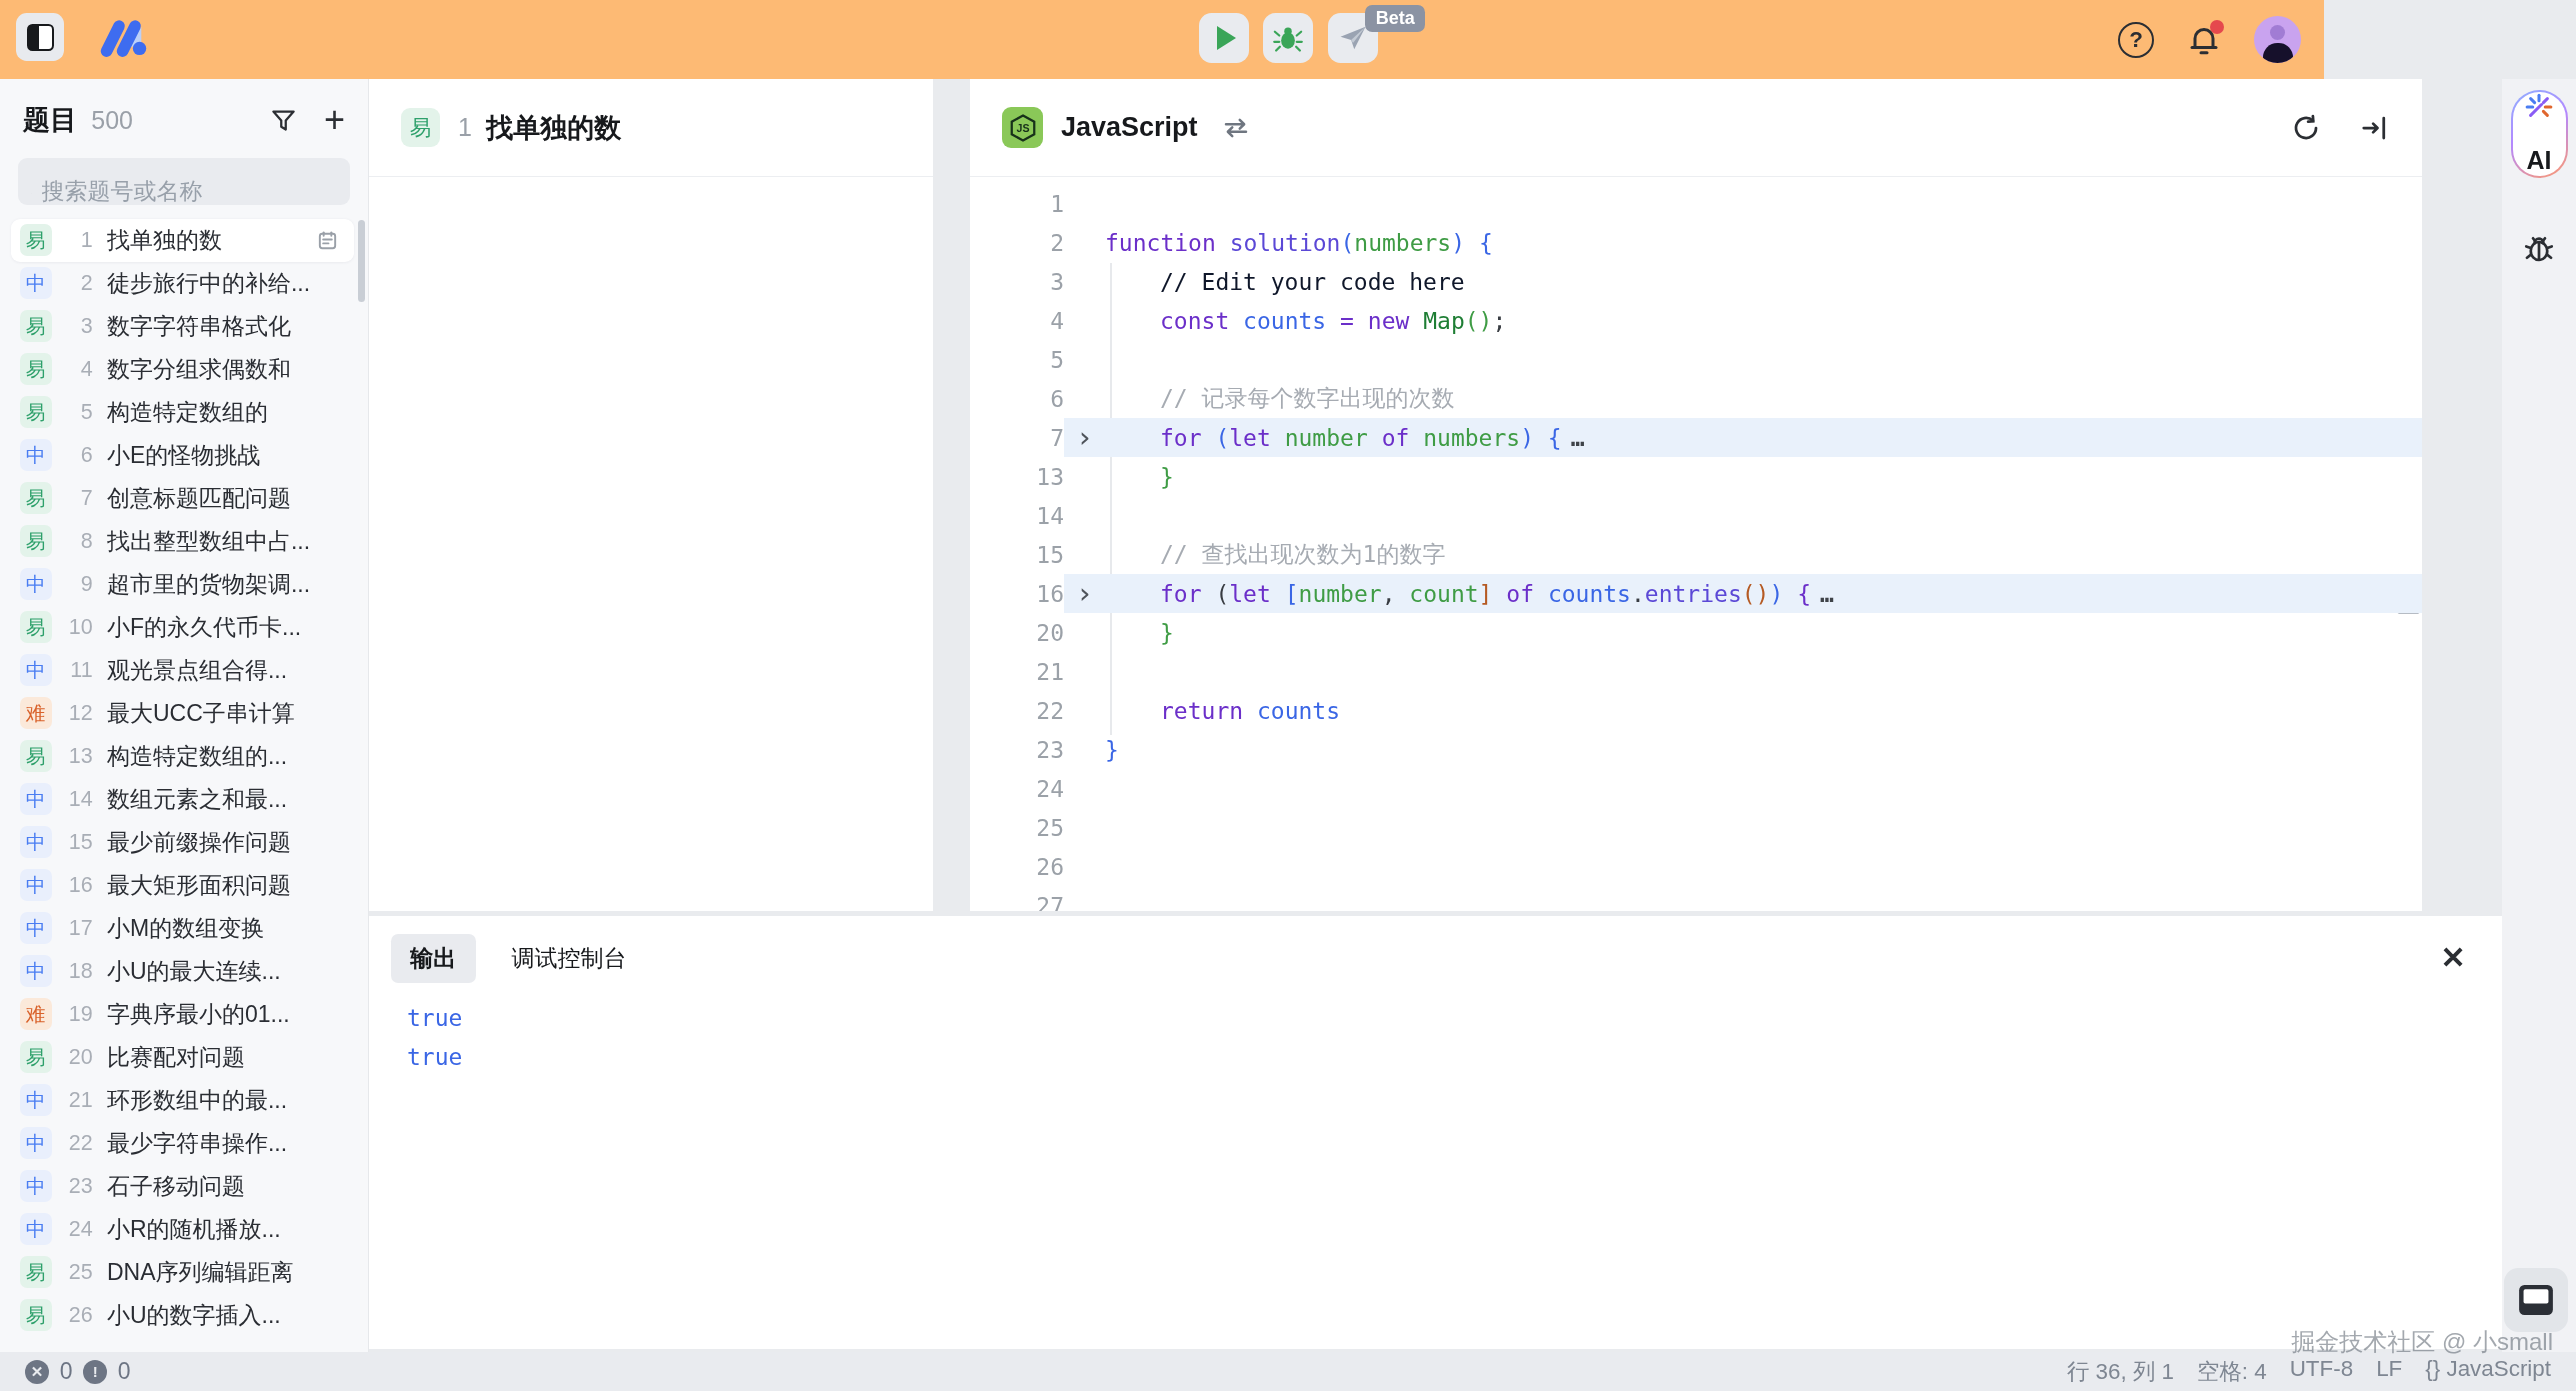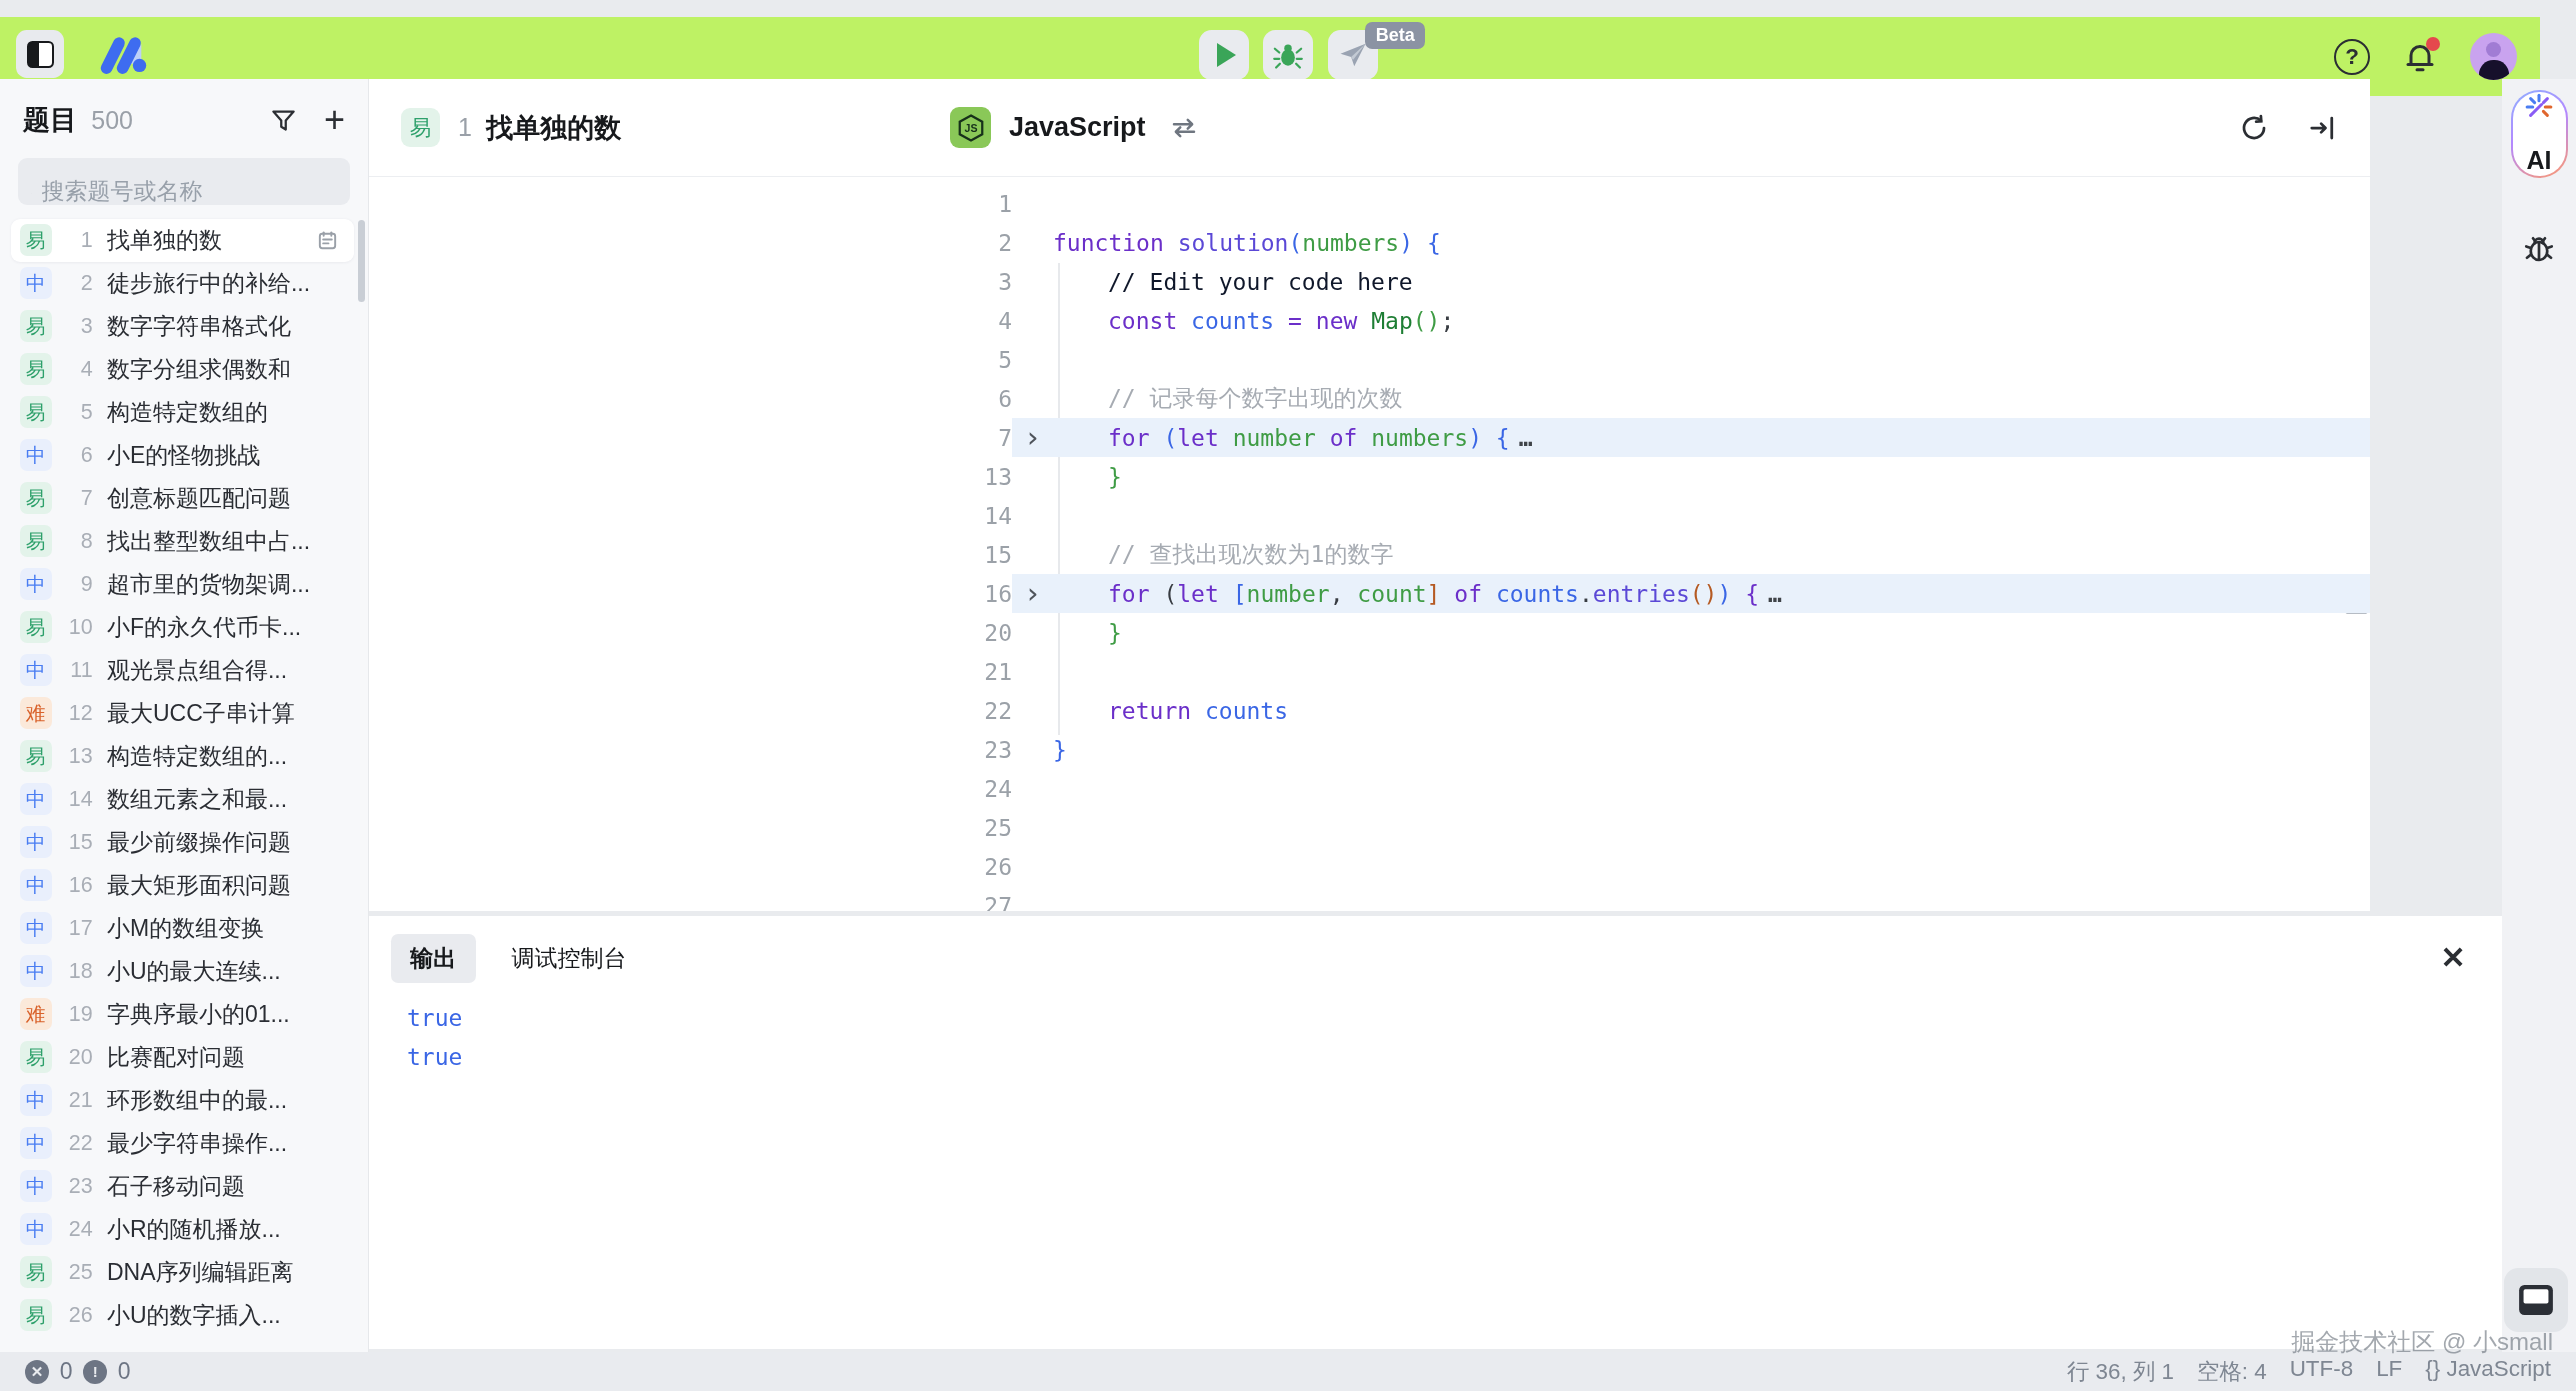--- a/index.html
+++ b/index.html
@@ -1,20 +1,20 @@
 <!DOCTYPE html>
 <html style="font-size:14.3px"><head>
 <meta charset="utf-8">
 <style>
   * { margin:0; padding:0; box-sizing:border-box; }
   html,body { background:#e9ebee; font-family:"Liberation Sans", sans-serif; }
   .app { position:relative; width:2576px; height:1392px; overflow:hidden; background:#e9ebee; }
 
   
-  .topbar { position:absolute; left:0; top:17px; width:2540px; height:79px; background:#bef264; }
+  .topbar { position:absolute; left:0; top:0; width:2324px; height:79px; background:#fdba74; }
   .toggle-btn { position:absolute; left:16px; top:13.4px; width:48px; height:48px; border-radius:10.7px; background:#e8eaee; display:flex; align-items:center; justify-content:center; cursor:pointer; }
   .toggle-glyph { width:27px; height:27px; border:2.7px solid #17191c; border-radius:5.4px; background:linear-gradient(90deg,#17191c 0 9.8px,#ffffff 9.8px); }
   .logo { position:absolute; left:95px; top:18px; width:57px; height:43px; }
   .run-group { position:absolute; left:1199px; top:13.4px; display:flex; gap:14.3px; }
   .tool-btn { width:50px; height:50px; border-radius:12.5px; background:#e9ebef; display:flex; align-items:center; justify-content:center; cursor:pointer; position:relative; }
   .play-tri { width:0; height:0; border-top:12.5px solid transparent; border-bottom:12.5px solid transparent; border-left:19.7px solid #3aa558; margin-left:4.5px; }
   .beta-badge { position:absolute; left:166px; top:-8px; background:#8b93a3; color:#fff; font-size:18px; font-weight:700; padding:2.7px 10.7px; border-radius:7.2px; z-index:3; }
   .top-right { position:absolute; right:23px; top:0; height:79px; display:flex; align-items:center; gap:32px; }
   .help-circle { width:36px; height:36px; border:2.7px solid #2b2e33; border-radius:50%; color:#2b2e33; font-size:22.4px; font-weight:700; display:flex; align-items:center; justify-content:center; cursor:pointer; }
   .bell-wrap { position:relative; width:36px; height:36px; cursor:pointer; }
@@ -49,21 +49,21 @@
   .diff-chip { width:39px; height:39px; border-radius:9px; background:#e3f3ea; color:#2ea06b; font-size:21.5px; display:flex; align-items:center; justify-content:center; }
   .dp-num { margin-left:18px; font-size:25px; color:#9aa0a8; }
   .dp-title { margin-left:14.3px; font-size:27px; font-weight:700; color:#17191c; }
   .desc-body { padding:38px 39px 0 43px; }
   .desc-h { font-size:30px; font-weight:700; color:#17191c; margin-bottom:39px; }
   .desc-p { font-size:24px; color:#25272c; line-height:41px; margin-bottom:38px; }
   .desc-ol { padding-left:52px; margin-bottom:9px; }
   .desc-ol li { font-size:24px; color:#25272c; line-height:40px; margin-bottom:7.2px; }
   .desc-hr { border:none; border-top:1.8px solid #dcdee1; margin:38px 0 47px 0; }
 
-  .code-panel { position:absolute; left:918px; top:79px; width:1452px; height:832px; background:#fff; overflow:hidden; }
+  .code-panel { position:absolute; left:970px; top:79px; width:1452px; height:832px; background:#fff; overflow:hidden; }
   .lang-ico { width:41px; height:41px; border-radius:9px; background:#8ac858; display:flex; align-items:center; justify-content:center; }
   .lang-label { margin-left:18px; font-size:27px; font-weight:700; color:#17191c; }
   .swap-ico { margin-left:23px; display:flex; cursor:pointer; }
   .head-spacer { flex:1; }
   .head-ico { display:flex; cursor:pointer; margin-left:39px; }
   .code-area { position:relative; padding-top:7.2px; font-family:"DejaVu Sans Mono", monospace; }
   .cline { height:39px; display:flex; align-items:center; position:relative; }
   .cline.hl { background:linear-gradient(90deg, transparent 0 94px, #e9f1fb 94px); }
   .lnum { width:94px; flex:none; text-align:right; font-size:23px; color:#9ba1a8; }
   .foldz { width:41px; flex:none; text-align:center; color:#4f545b; font-size:29px; line-height:1; }

